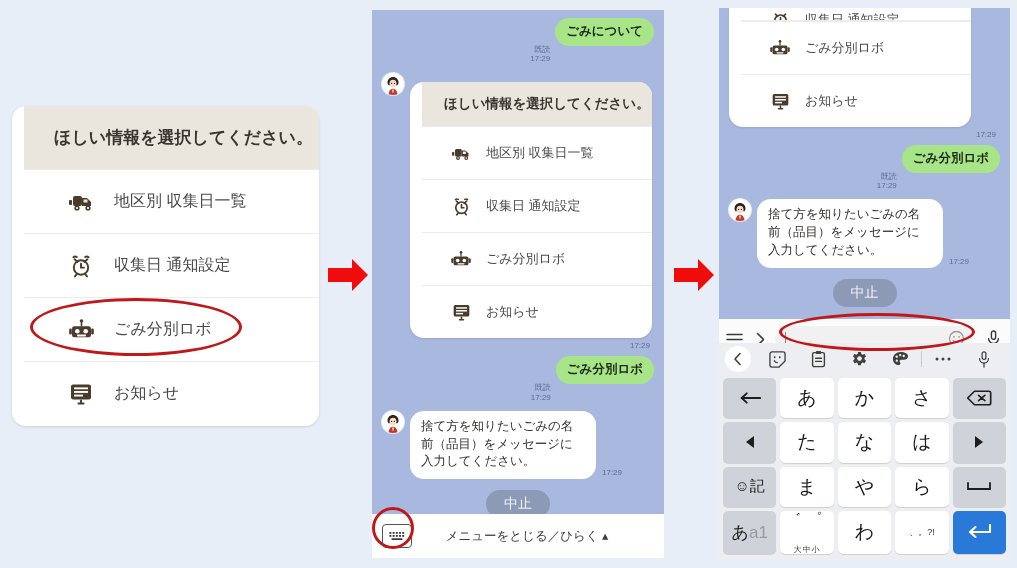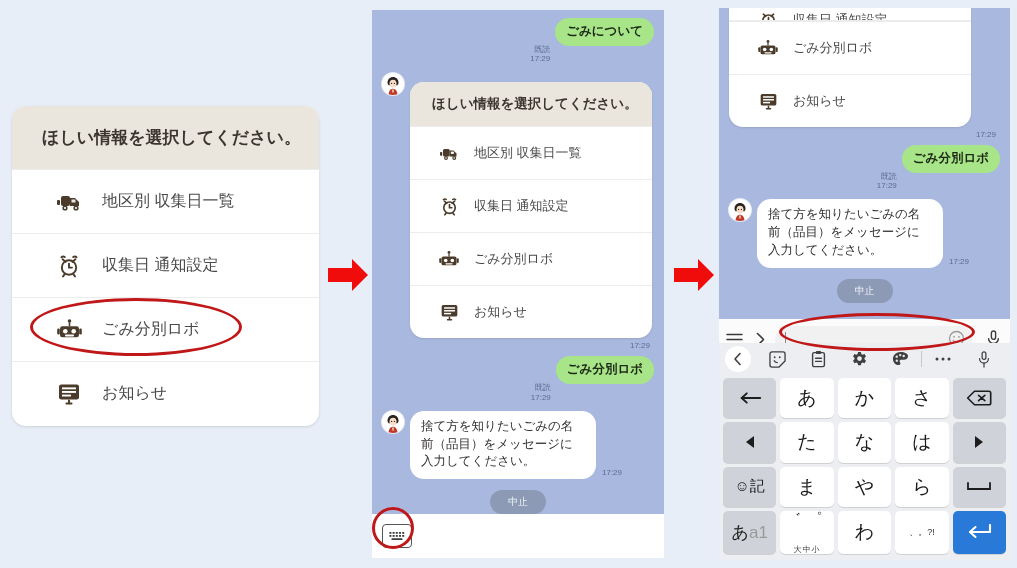--- a/index.html
+++ b/index.html
@@ -5,21 +5,21 @@
   * { box-sizing: border-box; margin: 0; padding: 0; }
   html, body {
     width: 1017px; height: 568px;
     font-family: "Liberation Sans", "DejaVu Sans", sans-serif;
     background: #e8eef7;
     overflow: hidden;
   }
   #stage { position: relative; width: 1017px; height: 568px; }
 
   
-  .card { background:#ffffff; border-radius:14px; overflow:hidden; }
+  .card { background:#ffffff; border-radius:14px; overflow:hidden;padding-left:12px; }
   .card-head {
     background:#ebe6dd; color:#3b3530;
     font-weight:bold;
     display:flex; align-items:center;
   }
   .card-row {
     display:flex; align-items:center;
     border-top:1px solid #ececec;
     color:#4a4a4a;
   }
@@ -62,21 +62,21 @@
     box-shadow:0 0 0 1px rgba(255,255,255,.7);
   }
   .bubble-white {
     background:#fff; border-radius:14px; padding:7px 11px 8px;
     font-size:12.5px; line-height:1.42; color:#33312f;font-family:Liberation Serif, serif;
   }
   .time-right { font-size:8px; color:#5b6b93; align-self:flex-end; padding-bottom:2px; }
   .time-line { font-size:8px; color:#5b6b93; text-align:right; }
   .quick-wrap { display:flex; justify-content:center; }
   .quick-chip {
-    background:#8d9ab5; color:#eef1f7; font-size:10px;
+    background:#8d9ab5; color:#eef1f7; font-size:14px;
     padding:5px 18px; border-radius:14px;
   }
 
   
   #panel-mid .chat { padding:8px 10px 0; }
   #mid-card { margin-top:9px; width:242px; box-shadow:0 1px 2px rgba(0,0,0,.10); }
   #mid-card .card-head { height:44px; padding-left:22px; font-size:13.5px; }
   #mid-card .card-row { height:53px; padding-left:26px; }
   #mid-card .card-row .ico { width:26px; }
   #mid-card .card-row .lbl { font-size:13px; margin-left:12px; }
@@ -378,20 +378,21 @@
             <rect x="11" y="2" width="2" height="1.8"></rect>
           <rect x="14.2" y="2" width="2" height="1.8"></rect>
           <rect x="1.4" y="5" width="2" height="1.8"></rect>
             <rect x="4.6" y="5" width="2" height="1.8"></rect>
           <rect x="7.8" y="5" width="2" height="1.8"></rect>
             <rect x="11" y="5" width="2" height="1.8"></rect>
           <rect x="14.2" y="5" width="2" height="1.8"></rect>
           <rect x="3.4" y="8.2" width="11.2" height="1.9" rx=".8"></rect>
         </svg>
       </div>
+      <div class="menu-txt">メニューをとじる／ひらく ▴</div>
     </div>
   </div>
 
   <div class="arrow" style="left:672px; top:255px;">
     <svg width="44" height="40" viewBox="0 0 44 40">
       <path d="M2 13h24V4l16 16-16 16v-9H2z" fill="#f10c0c"></path>
     </svg>
   </div>
 
   <div id="panel-right" class="phone">

